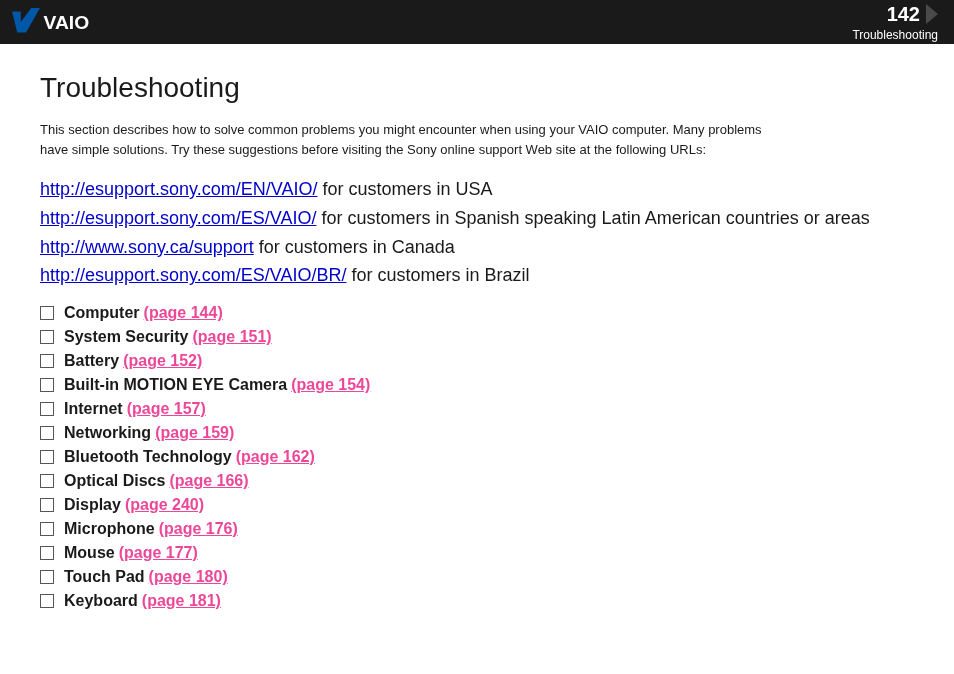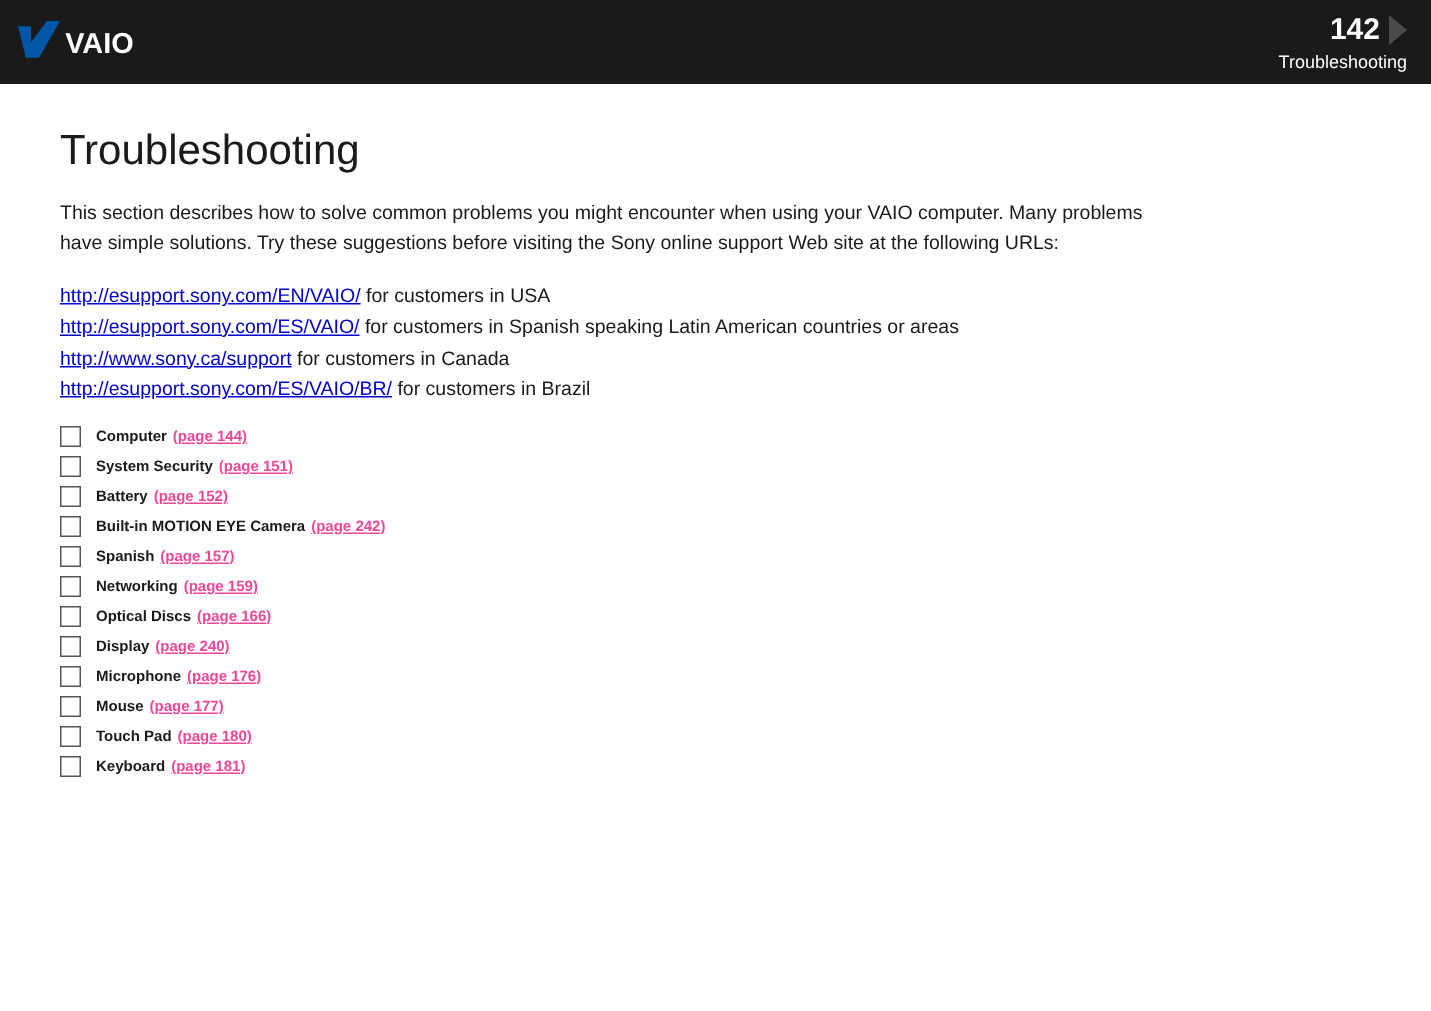--- a/index.html
+++ b/index.html
@@ -12,21 +12,21 @@
       width: 954px;
       height: 674px;
       font-family: Arial, Helvetica, sans-serif;
       background: #ffffff;
       overflow: hidden;
     }
 
     
     .header {
       background: #1a1a1a;
-      height: 56px;
+      height: 44px;
       display: flex;
       align-items: center;
       justify-content: space-between;
       padding: 0 16px 0 12px;
     }
 
     .vaio-logo {
       display: flex;
       align-items: center;
     }
@@ -56,21 +56,21 @@
     }
 
     .intro-text {
       font-size: 13px;
       color: #1a1a1a;
       line-height: 1.5;
       margin-bottom: 16px;
     }
 
     .url-line {
-      font-size: 13px;
+      font-size: 18px;
       line-height: 1.6;
       color: #1a1a1a;
     }
 
     .url-link {
       color: #0000cc;
       text-decoration: underline;
     }
 
     .url-suffix {
@@ -79,21 +79,21 @@
 
     .toc-list {
       margin-top: 14px;
       list-style: none;
     }
 
     .toc-list li {
       display: flex;
       align-items: center;
       margin-bottom: 6px;
-      font-size: 10px;
+      font-size: 16px;
     }
 
     .checkbox-icon {
       width: 14px;
       height: 14px;
       border: 1.5px solid #555;
       margin-right: 10px;
       flex-shrink: 0;
       display: inline-block;
     }
@@ -196,34 +196,39 @@
       <a class="toc-link" href="#">(page 151)</a>
     </li>
     <li>
       <span class="checkbox-icon"></span>
       <span class="toc-label">Battery</span>
       <a class="toc-link" href="#">(page 152)</a>
     </li>
     <li>
       <span class="checkbox-icon"></span>
       <span class="toc-label">Built-in MOTION EYE Camera</span>
-      <a class="toc-link" href="#">(page 242)</a>
-    </li>
-    <li>
-      <span class="checkbox-icon"></span>
-      <span class="toc-label">Spanish</span>
+      <a class="toc-link" href="#">(page 154)</a>
+    </li>
+    <li>
+      <span class="checkbox-icon"></span>
+      <span class="toc-label">Internet</span>
       <a class="toc-link" href="#">(page 157)</a>
     </li>
     <li>
       <span class="checkbox-icon"></span>
       <span class="toc-label">Networking</span>
       <a class="toc-link" href="#">(page 159)</a>
     </li>
     <li>
       <span class="checkbox-icon"></span>
+      <span class="toc-label">Bluetooth Technology</span>
+      <a class="toc-link" href="#">(page 162)</a>
+    </li>
+    <li>
+      <span class="checkbox-icon"></span>
       <span class="toc-label">Optical Discs</span>
       <a class="toc-link" href="#">(page 166)</a>
     </li>
     <li>
       <span class="checkbox-icon"></span>
       <span class="toc-label">Display</span>
       <a class="toc-link" href="#">(page 240)</a>
     </li>
     <li>
       <span class="checkbox-icon"></span>

